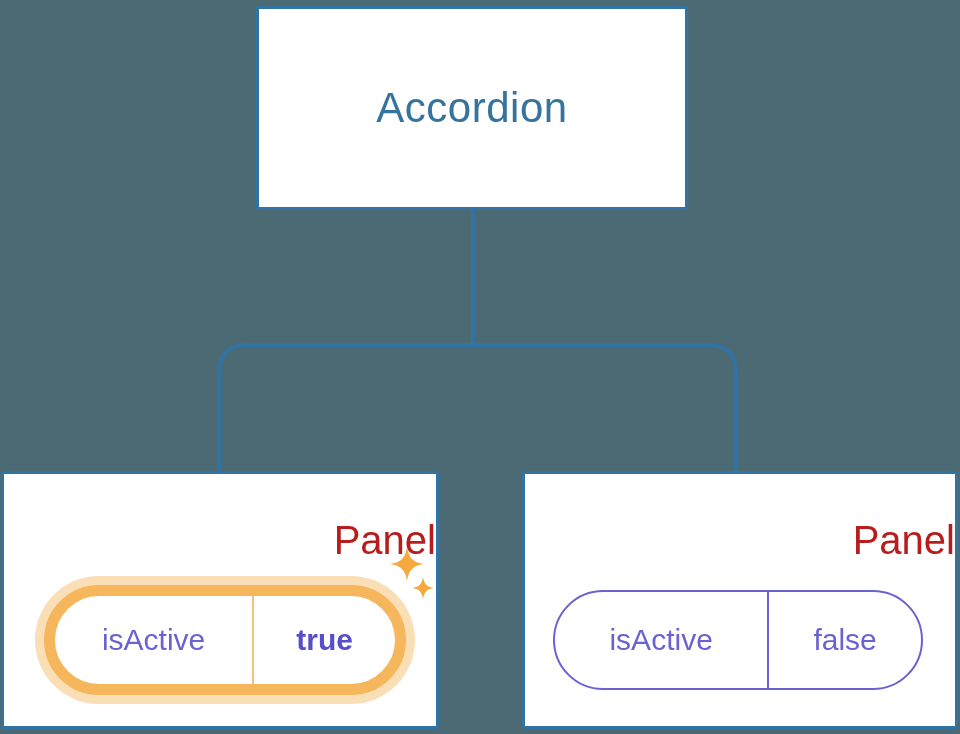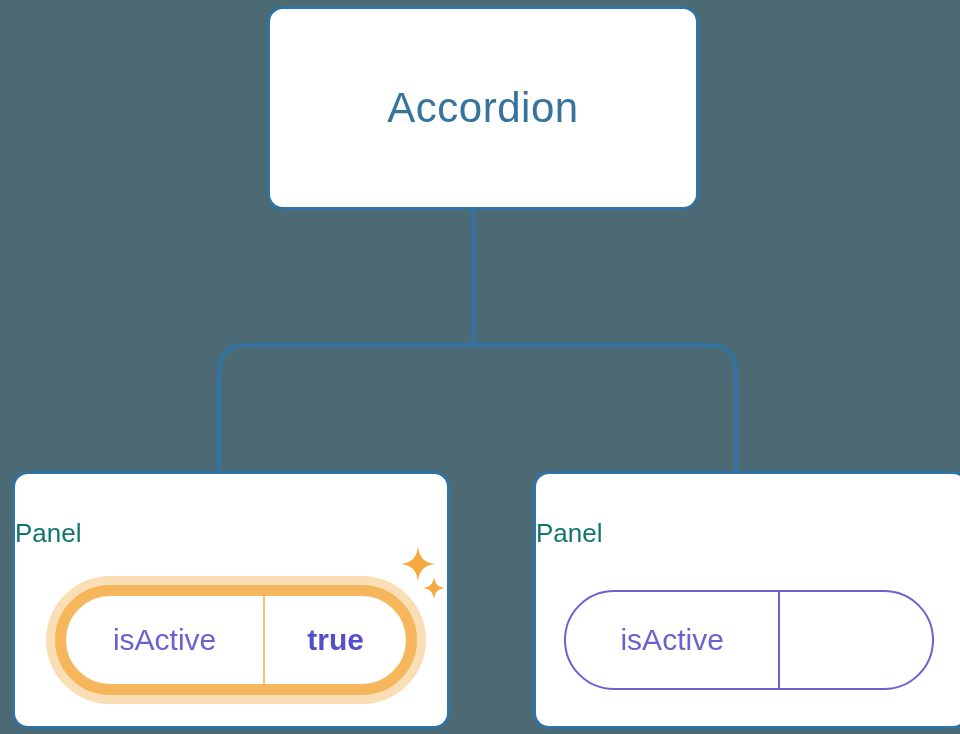--- a/index.html
+++ b/index.html
@@ -12,40 +12,39 @@
   }
   .stage { position: absolute; inset: 0; }
 
   .connectors { position: absolute; left: 0; top: 0; }
   .connectors path { stroke: #3173A2; stroke-width: 4; fill: none; }
 
   .node {
     position: absolute;
     background: #ffffff;
     border: 3px solid #3173A2;
-    border-radius: 16px;
+    border-radius: 3px;
     box-sizing: border-box;
-    margin-left: 11px;
   }
   .root-node {
     left: 256px; top: 6px; width: 432px; height: 204px;
     display: flex; align-items: center; justify-content: center;
   }
   .root-label {
     font-size: 42px; color: #36749E; font-weight: 500; letter-spacing: 0.5px;
   }
 
   .panel { top: 471px; height: 258px; }
   .panel-left  { left: 1px;   width: 438px; }
   .panel-right { left: 522px; width: 436px; }
 
   .panel-title {
     position: absolute; top: 44px; left: 0; width: 100%;
-    text-align: left;
-    font-size: 26px; color: #0f766e; font-weight: 500;
+    text-align: right;
+    font-size: 40px; color: #b91c1c; font-weight: 500;
   }
 
   .pill {
     position: absolute;
     background: #ffffff;
     box-sizing: border-box;
     display: flex;
     align-items: stretch;
   }
   .pill-active {
@@ -107,16 +106,17 @@
       <path d="M50 0 C55.5 33 67 44.5 100 50 C67 55.5 55.5 67 50 100 C44.5 67 33 55.5 0 50 C33 44.5 44.5 33 50 0 Z"></path>
     </svg>
   </div>
 
   <div class="node panel panel-right">
     <div class="panel-title">Panel</div>
 
     <div class="pill pill-plain">
       <span class="pill-cell pill-key">isActive</span>
       <span class="pill-divider divider-purple"></span>
+      <span class="pill-cell pill-value">false</span>
     </div>
   </div>
 
 </div>
 
 </body></html>

